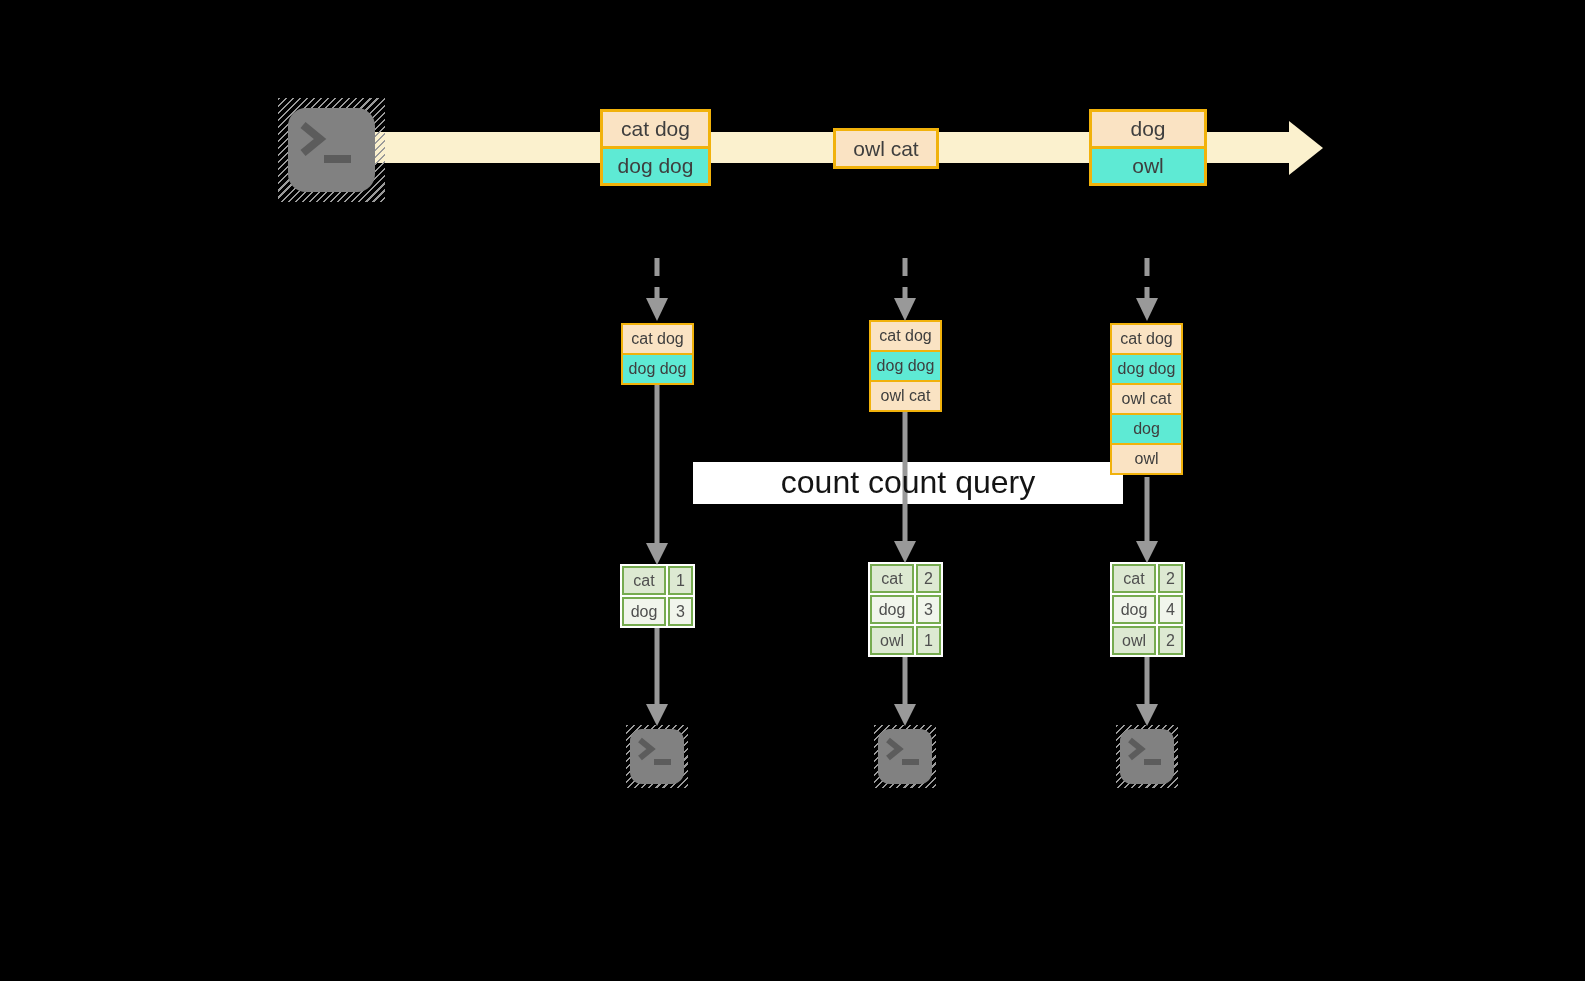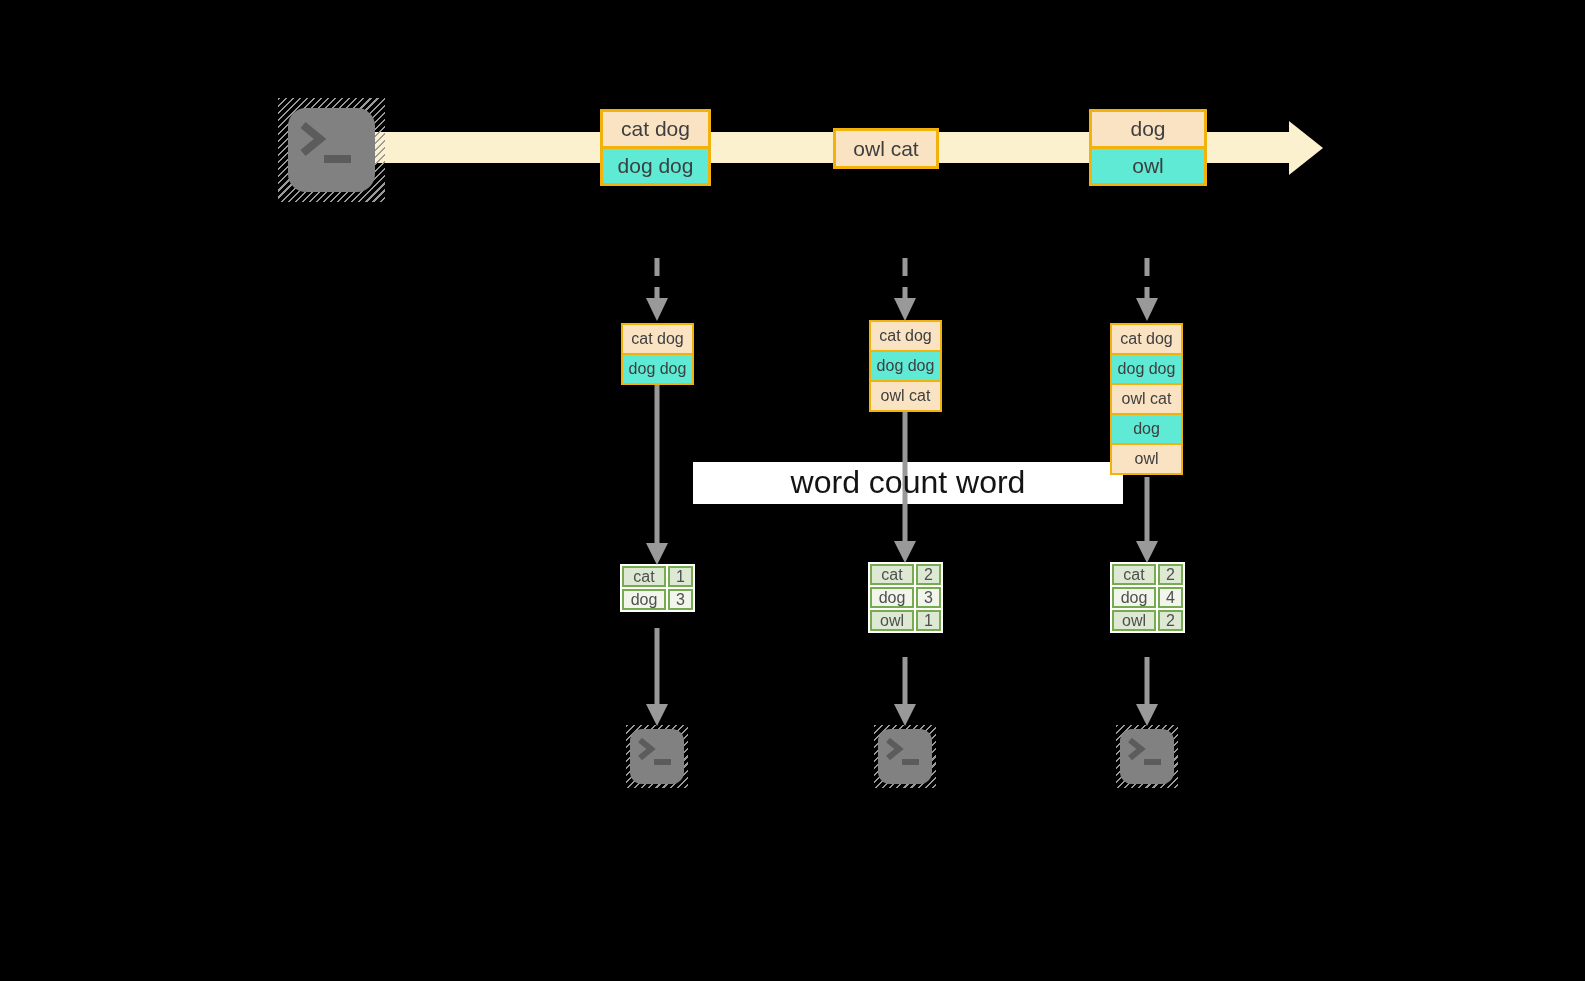--- a/index.html
+++ b/index.html
@@ -28,21 +28,21 @@
   .arow + .arow{margin-top:-2px;}
 
   
   .query-band{left:693px;top:462px;width:430px;height:42px;background:#FFFFFF;z-index:2;}
   .query-text{left:693px;top:460px;width:430px;height:44px;display:flex;align-items:center;
               justify-content:center;font-size:32px;color:#141414;z-index:6;}
 
   
   .gtable{background:#FFFFFF;padding:2px;display:grid;grid-template-columns:44px 25px;
           grid-gap:2px;gap:2px;z-index:3;}
-  .gcell{box-sizing:border-box;height:21px;border:2px solid #76AB4F;display:flex;
+  .gcell{box-sizing:border-box;height:29px;border:2px solid #76AB4F;display:flex;
          align-items:center;justify-content:center;font-size:16px;color:#4F4F4F;}
   .g-a{background:#DDE9D2;}
   .g-b{background:#F1F5EC;}
 
   
   .hatch{background:repeating-linear-gradient(135deg,#9A9A9A 0px,#9A9A9A 1.5px,
          rgba(0,0,0,0) 1.5px,rgba(0,0,0,0) 5px);z-index:2;}
   .term-body{position:absolute;background:#818181;}
   .term-lg{left:278px;top:98px;width:107px;height:104px;}
   .term-lg .term-body{left:10px;top:10px;width:87px;height:84px;border-radius:18px;}
@@ -92,21 +92,21 @@
   </div>
   <div class="abs astack" style="left:1110px;top:323px;">
     <div class="arow fill-peach">cat dog</div>
     <div class="arow fill-cream">dog dog</div>
     <div class="arow fill-peach">owl cat</div>
     <div class="arow fill-cream">dog</div>
     <div class="arow fill-peach">owl</div>
   </div>
 
   <div class="abs query-band"></div>
-  <div class="abs query-text">word count word</div>
+  <div class="abs query-text">count count query</div>
 
   <div class="abs gtable" style="left:620px;top:564px;">
     <div class="gcell g-a">cat</div>
     <div class="gcell g-a">1</div>
     <div class="gcell g-b">dog</div>
     <div class="gcell g-b">3</div>
   </div>
   <div class="abs gtable" style="left:868px;top:562px;">
     <div class="gcell g-a">cat</div>
     <div class="gcell g-a">2</div>

